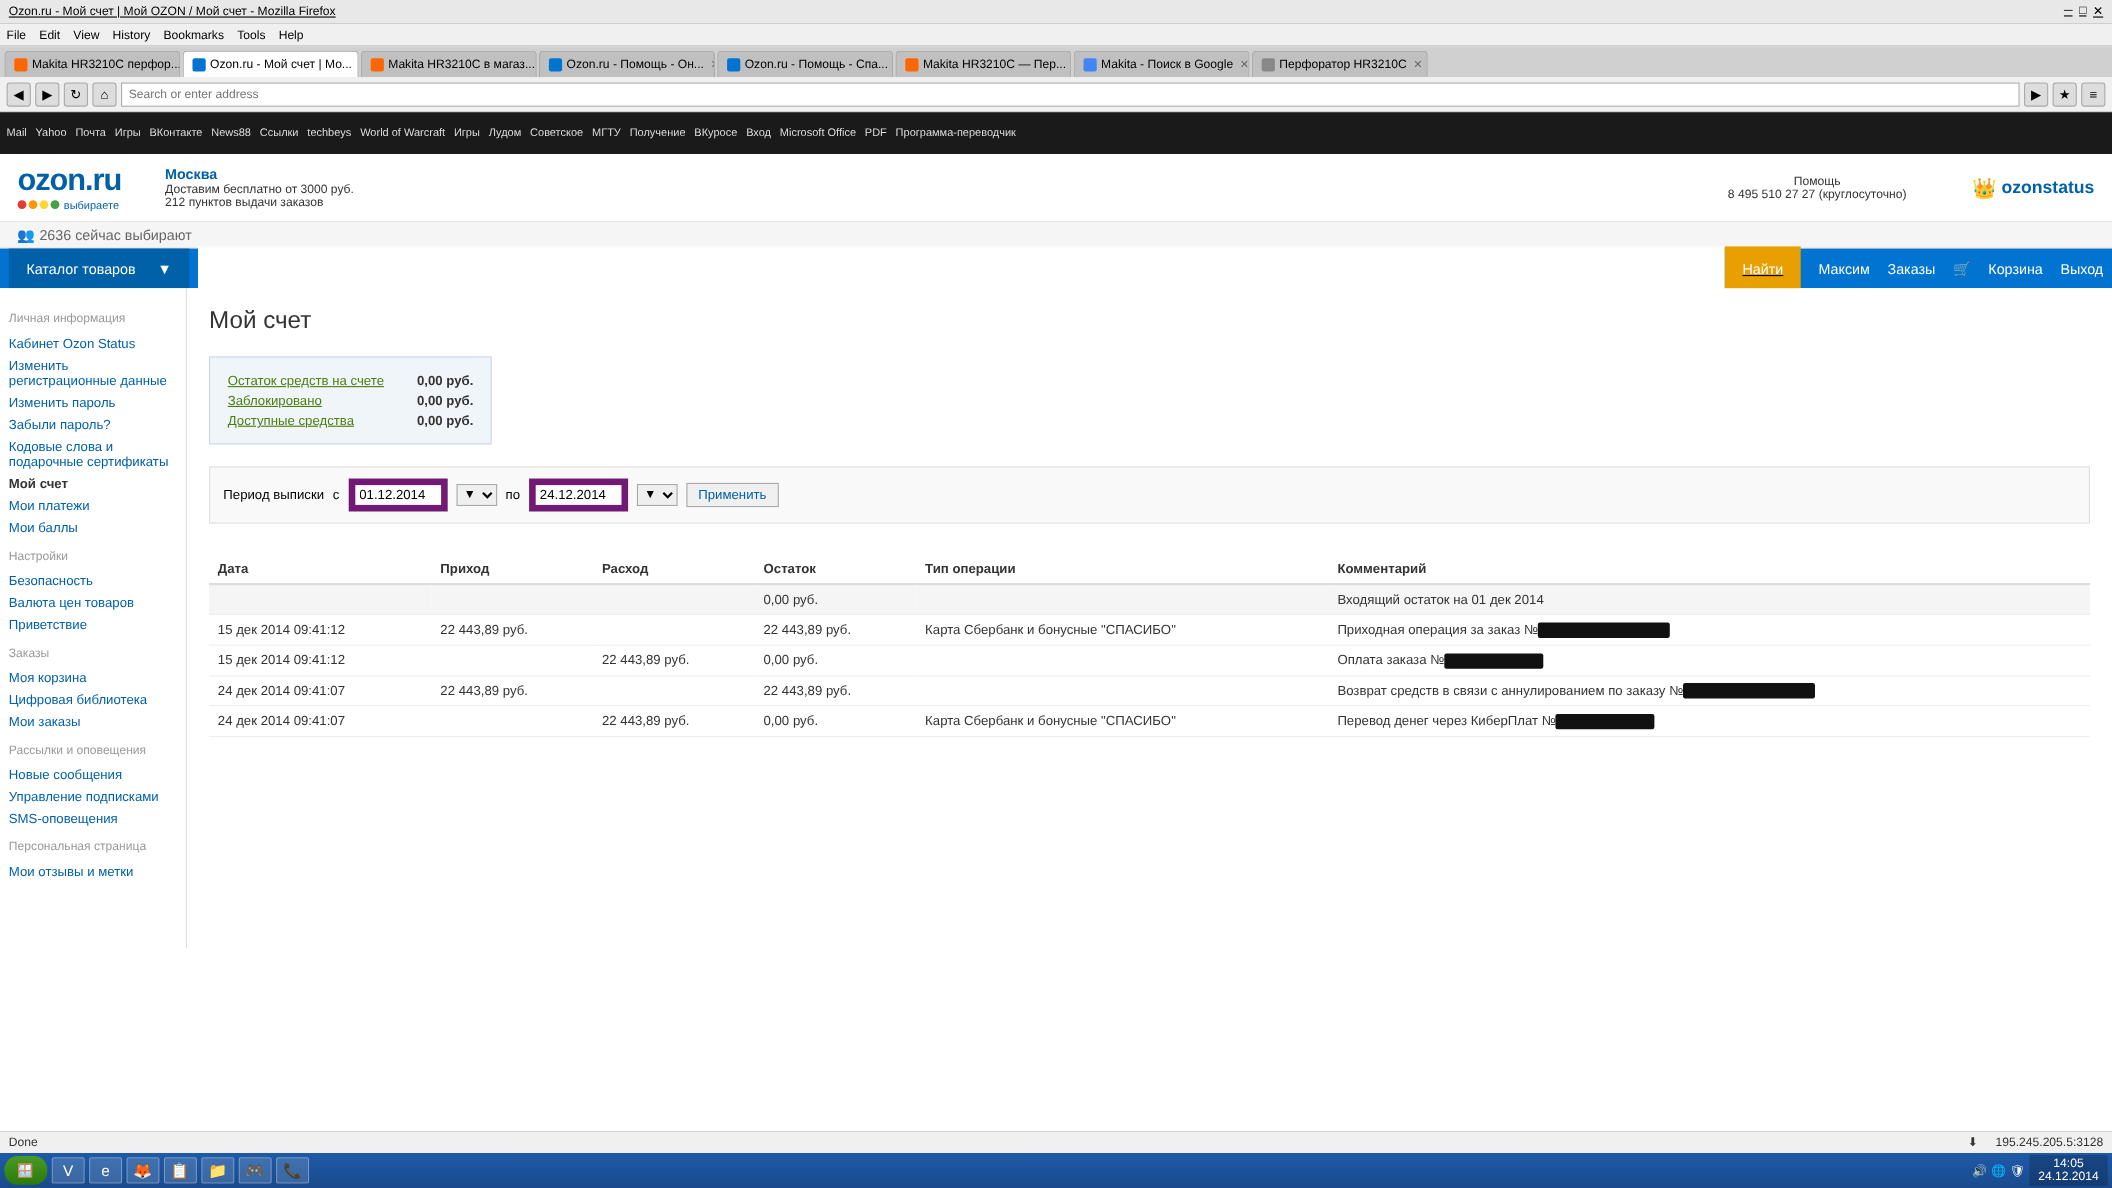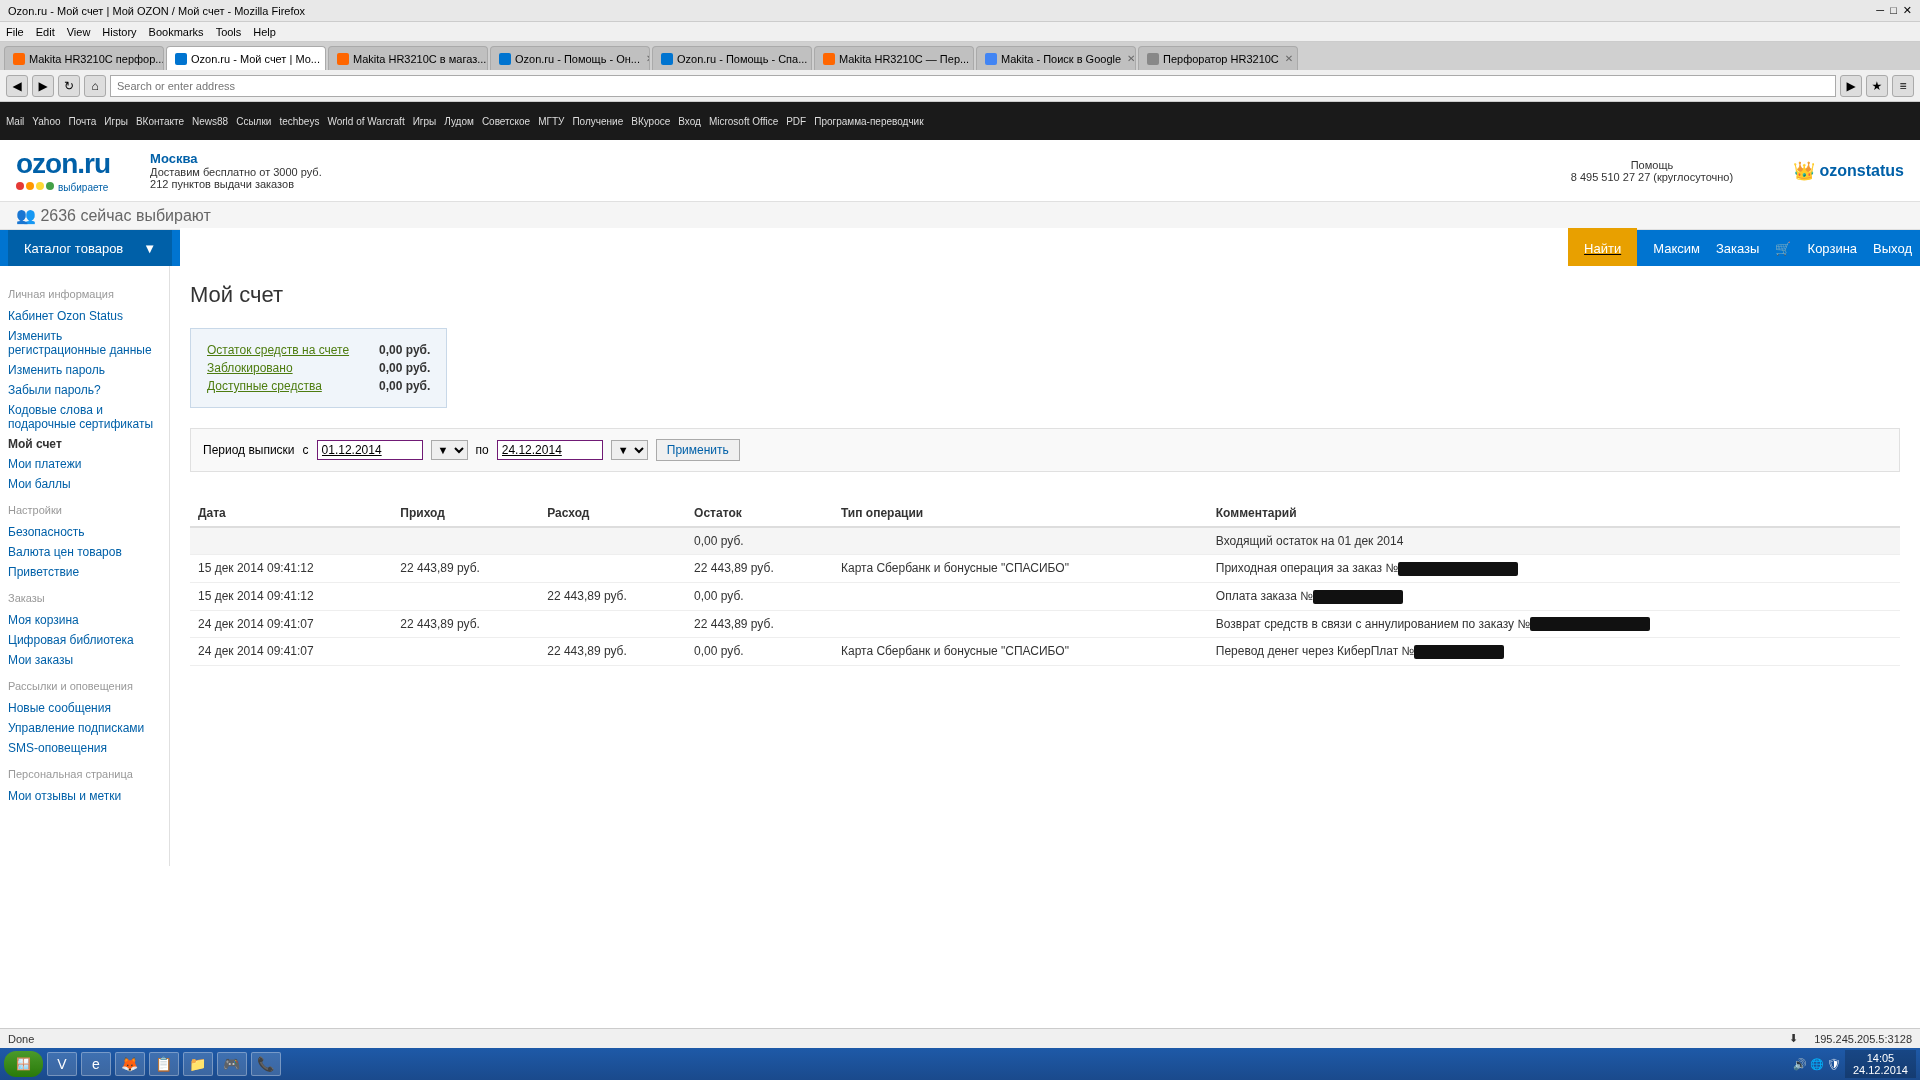--- a/index.html
+++ b/index.html
@@ -7,20 +7,21 @@
 
     
     .browser-titlebar {
       background: #e8e8e8;
       height: 22px;
       display: flex;
       align-items: center;
       padding: 0 8px;
       font-size: 11px;
       border-bottom: 1px solid #ccc;
+      text-decoration: underline;
     }
     .browser-menubar {
       background: #f0f0f0;
       height: 20px;
       display: flex;
       align-items: center;
       padding: 0 6px;
       font-size: 11px;
       gap: 12px;
       border-bottom: 1px solid #ccc;
@@ -195,21 +196,21 @@
       color: #fff;
       font-size: 13px;
       margin-left: 8px;
     }
     .nav-links span { cursor: pointer; }
 
     
     .users-counter {
       background: #f5f5f5;
       padding: 4px 16px;
-      font-size: 16px;
+      font-size: 13px;
       color: #666;
       border-bottom: 1px solid #e0e0e0;
     }
 
     
     .main-layout {
       display: flex;
       min-height: 600px;
     }
 
@@ -274,25 +275,24 @@
       background: #f9f9f9;
       border: 1px solid #e0e0e0;
       padding: 10px 12px;
       display: flex;
       align-items: center;
       gap: 8px;
       font-size: 12px;
       margin-bottom: 28px;
     }
     .period-input {
-      border: 1px solid #701a75;
+      border: 6px solid #701a75;
       padding: 2px 4px;
       font-size: 12px;
-      width: 106px;
-      text-decoration: underline;
+      width: 90px;
     }
     .period-select {
       border: 1px solid #aaa;
       padding: 2px 2px;
       font-size: 11px;
     }
     .apply-btn {
       background: #f0f0f0;
       border: 1px solid #aaa;
       padding: 3px 10px;

